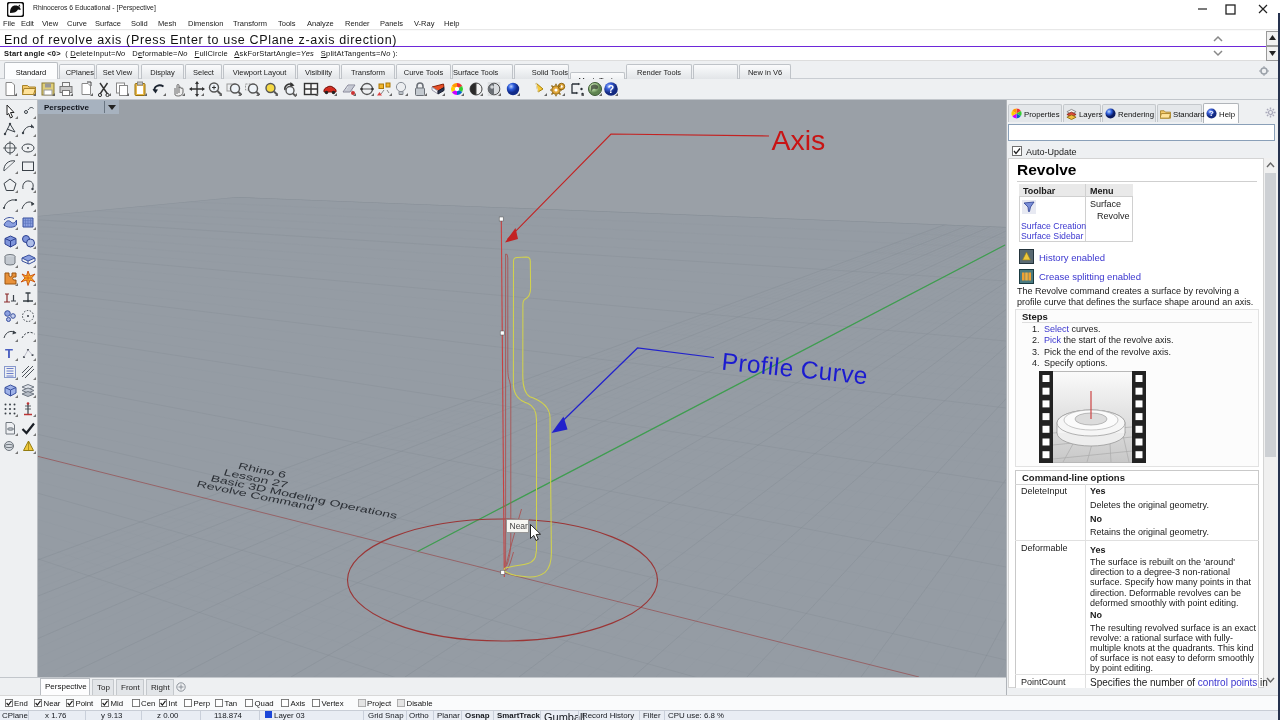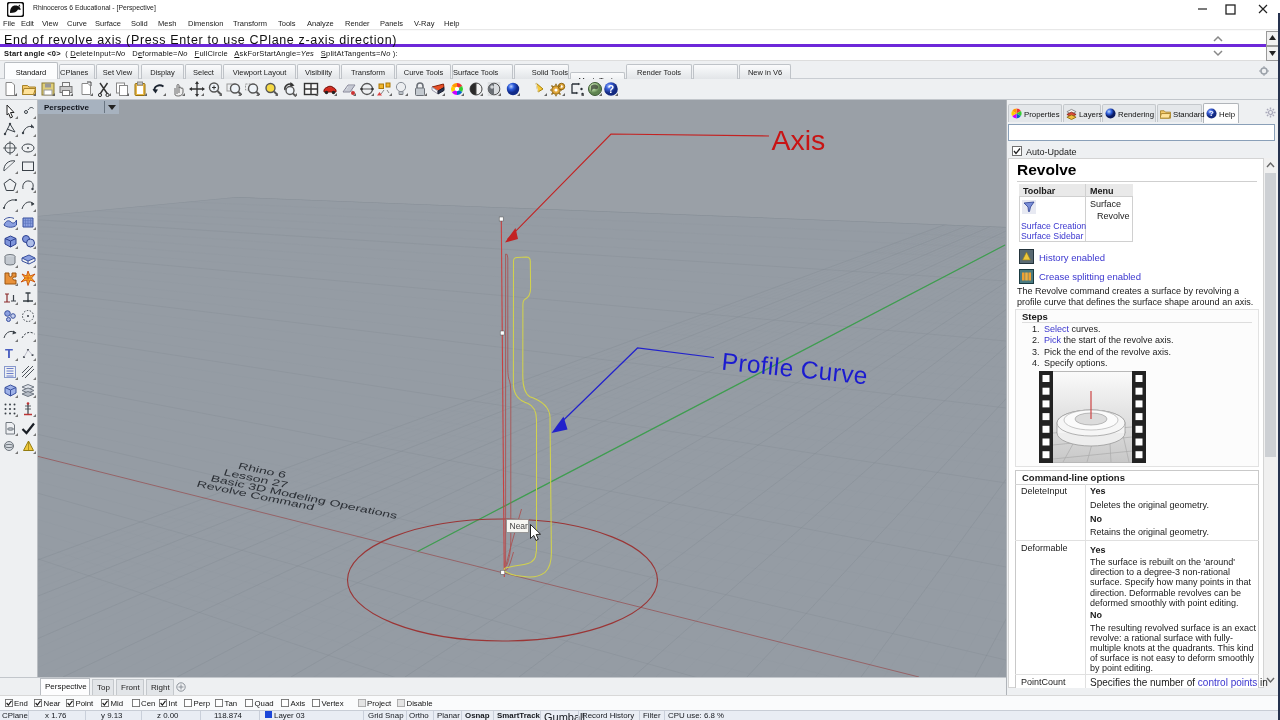--- a/index.html
+++ b/index.html
@@ -36,40 +36,40 @@
 <div class="t" style="left:278px;top:20px;font-size:7.5px">Tools</div>
 <div class="t" style="left:307px;top:20px;font-size:7.5px">Analyze</div>
 <div class="t" style="left:345px;top:20px;font-size:7.5px">Render</div>
 <div class="t" style="left:380px;top:20px;font-size:7.5px">Panels</div>
 <div class="t" style="left:414px;top:20px;font-size:7.5px">V-Ray</div>
 <div class="t" style="left:444px;top:20px;font-size:7.5px">Help</div>
 
 <div class="abs" style="left:0;top:28.5px;width:1280px;height:2.5px;overflow:hidden;background:#fafafa;border-top:1px solid #e8e8e8">
   <div class="t" style="left:8px;top:-9.5px;font-size:12px;color:#333">Start of revolve axis</div>
 </div>
-<div class="abs" style="left:0;top:31px;width:1280px;height:16px;background:#fff;border-bottom:3px solid #6d28d9">
+<div class="abs" style="left:0;top:31px;width:1280px;height:16px;background:#fff;border-bottom:1px solid #6d28d9">
   <div class="t" style="left:4px;top:2.5px;font-size:12.5px;letter-spacing:0.65px;color:#111">End of revolve axis (Press Enter to use CPlane z-axis direction)</div>
 </div>
 <div class="abs" style="left:0;top:47px;width:1280px;height:14px;background:#fff;border-bottom:1px solid #ddd">
   <div class="t" style="left:4px;top:3px;font-size:7.5px;letter-spacing:0.2px;color:#111"><b>Start angle &lt;0&gt;</b> &nbsp;( <u>D</u>eleteInput=<i>No</i>&nbsp;&nbsp; D<u>e</u>formable=<i>No</i>&nbsp;&nbsp; <u>F</u>ullCircle&nbsp;&nbsp; <u>A</u>skForStartAngle=<i>Yes</i>&nbsp;&nbsp; <u>S</u>plitAtTangents=<i>No</i> ):</div>
 </div>
 <svg class="abs" style="left:1212px;top:33px" width="12" height="26" viewBox="0 0 12 26">
  <path d="M2 8 L6 4 L10 8" fill="none" stroke="#888" stroke-width="1.5"></path>
  <path d="M2 18 L6 22 L10 18" fill="none" stroke="#888" stroke-width="1.5"></path>
 </svg>
 <svg class="abs" style="left:1266px;top:31px" width="13" height="30" viewBox="0 0 13 30">
  <rect x="0.5" y="0.5" width="12" height="14" fill="#f0f0f0" stroke="#999"></rect>
  <rect x="0.5" y="15.5" width="12" height="14" fill="#f0f0f0" stroke="#999"></rect>
  <path d="M3 9 L6.5 4 L10 9 Z" fill="#222"></path>
  <path d="M3 20 L6.5 25 L10 20 Z" fill="#222"></path>
 </svg>
 
 <div class="abs" style="left:0;top:61px;width:1280px;height:18px;background:#eef0f2;border-bottom:1px solid #c9cdd2"></div>
 <div class="abs" style="left:4px;top:62px;width:54px;height:17px;background:#fcfdfe;border:1px solid #b9bdc2;border-bottom:none;border-radius:2px 2px 0 0;z-index:3;text-align:center;font-size:7.5px;color:#111;padding-top:5px">Standard</div>
-<div class="abs" style="left:59px;top:64px;width:36px;height:15px;background:linear-gradient(#fafbfc,#e2e5e8);border:1px solid #bfc3c8;border-bottom:none;border-radius:2px 2px 0 0;text-align:left;font-size:7.5px;color:#222;padding-top:3px">CPlanes</div>
+<div class="abs" style="left:59px;top:64px;width:36px;height:15px;background:linear-gradient(#fafbfc,#e2e5e8);border:1px solid #bfc3c8;border-bottom:none;border-radius:2px 2px 0 0;text-align:right;font-size:7.5px;color:#222;padding-top:3px">CPlanes</div>
 <div class="abs" style="left:96px;top:64px;width:43px;height:15px;background:linear-gradient(#fafbfc,#e2e5e8);border:1px solid #bfc3c8;border-bottom:none;border-radius:2px 2px 0 0;text-align:center;font-size:7.5px;color:#222;padding-top:3px">Set View</div>
 <div class="abs" style="left:141px;top:64px;width:43px;height:15px;background:linear-gradient(#fafbfc,#e2e5e8);border:1px solid #bfc3c8;border-bottom:none;border-radius:2px 2px 0 0;text-align:center;font-size:7.5px;color:#222;padding-top:3px">Display</div>
 <div class="abs" style="left:185px;top:64px;width:37px;height:15px;background:linear-gradient(#fafbfc,#e2e5e8);border:1px solid #bfc3c8;border-bottom:none;border-radius:2px 2px 0 0;text-align:center;font-size:7.5px;color:#222;padding-top:3px">Select</div>
 <div class="abs" style="left:223px;top:64px;width:73px;height:15px;background:linear-gradient(#fafbfc,#e2e5e8);border:1px solid #bfc3c8;border-bottom:none;border-radius:2px 2px 0 0;text-align:center;font-size:7.5px;color:#222;padding-top:3px">Viewport Layout</div>
 <div class="abs" style="left:297px;top:64px;width:43px;height:15px;background:linear-gradient(#fafbfc,#e2e5e8);border:1px solid #bfc3c8;border-bottom:none;border-radius:2px 2px 0 0;text-align:center;font-size:7.5px;color:#222;padding-top:3px">Visibility</div>
 <div class="abs" style="left:341px;top:64px;width:54px;height:15px;background:linear-gradient(#fafbfc,#e2e5e8);border:1px solid #bfc3c8;border-bottom:none;border-radius:2px 2px 0 0;text-align:center;font-size:7.5px;color:#222;padding-top:3px">Transform</div>
 <div class="abs" style="left:396px;top:64px;width:55px;height:15px;background:linear-gradient(#fafbfc,#e2e5e8);border:1px solid #bfc3c8;border-bottom:none;border-radius:2px 2px 0 0;text-align:center;font-size:7.5px;color:#222;padding-top:3px">Curve Tools</div>
 <div class="abs" style="left:452px;top:64px;width:61px;height:15px;background:linear-gradient(#fafbfc,#e2e5e8);border:1px solid #bfc3c8;border-bottom:none;border-radius:2px 2px 0 0;font-size:7.5px;color:#222;padding-top:3px">Surface Tools</div>
 <div class="abs" style="left:514px;top:64px;width:55px;height:15px;background:linear-gradient(#fafbfc,#e2e5e8);border:1px solid #bfc3c8;border-bottom:none;border-radius:2px 2px 0 0;text-align:right;font-size:7.5px;color:#222;padding-top:3px">Solid Tools</div>
 <div class="abs" style="left:570px;top:72px;width:55px;height:15px;background:linear-gradient(#fafbfc,#e2e5e8);border:1px solid #bfc3c8;border-bottom:none;border-radius:2px 2px 0 0;text-align:center;font-size:7.5px;color:#222;padding-top:3px">Mesh Tools</div>

